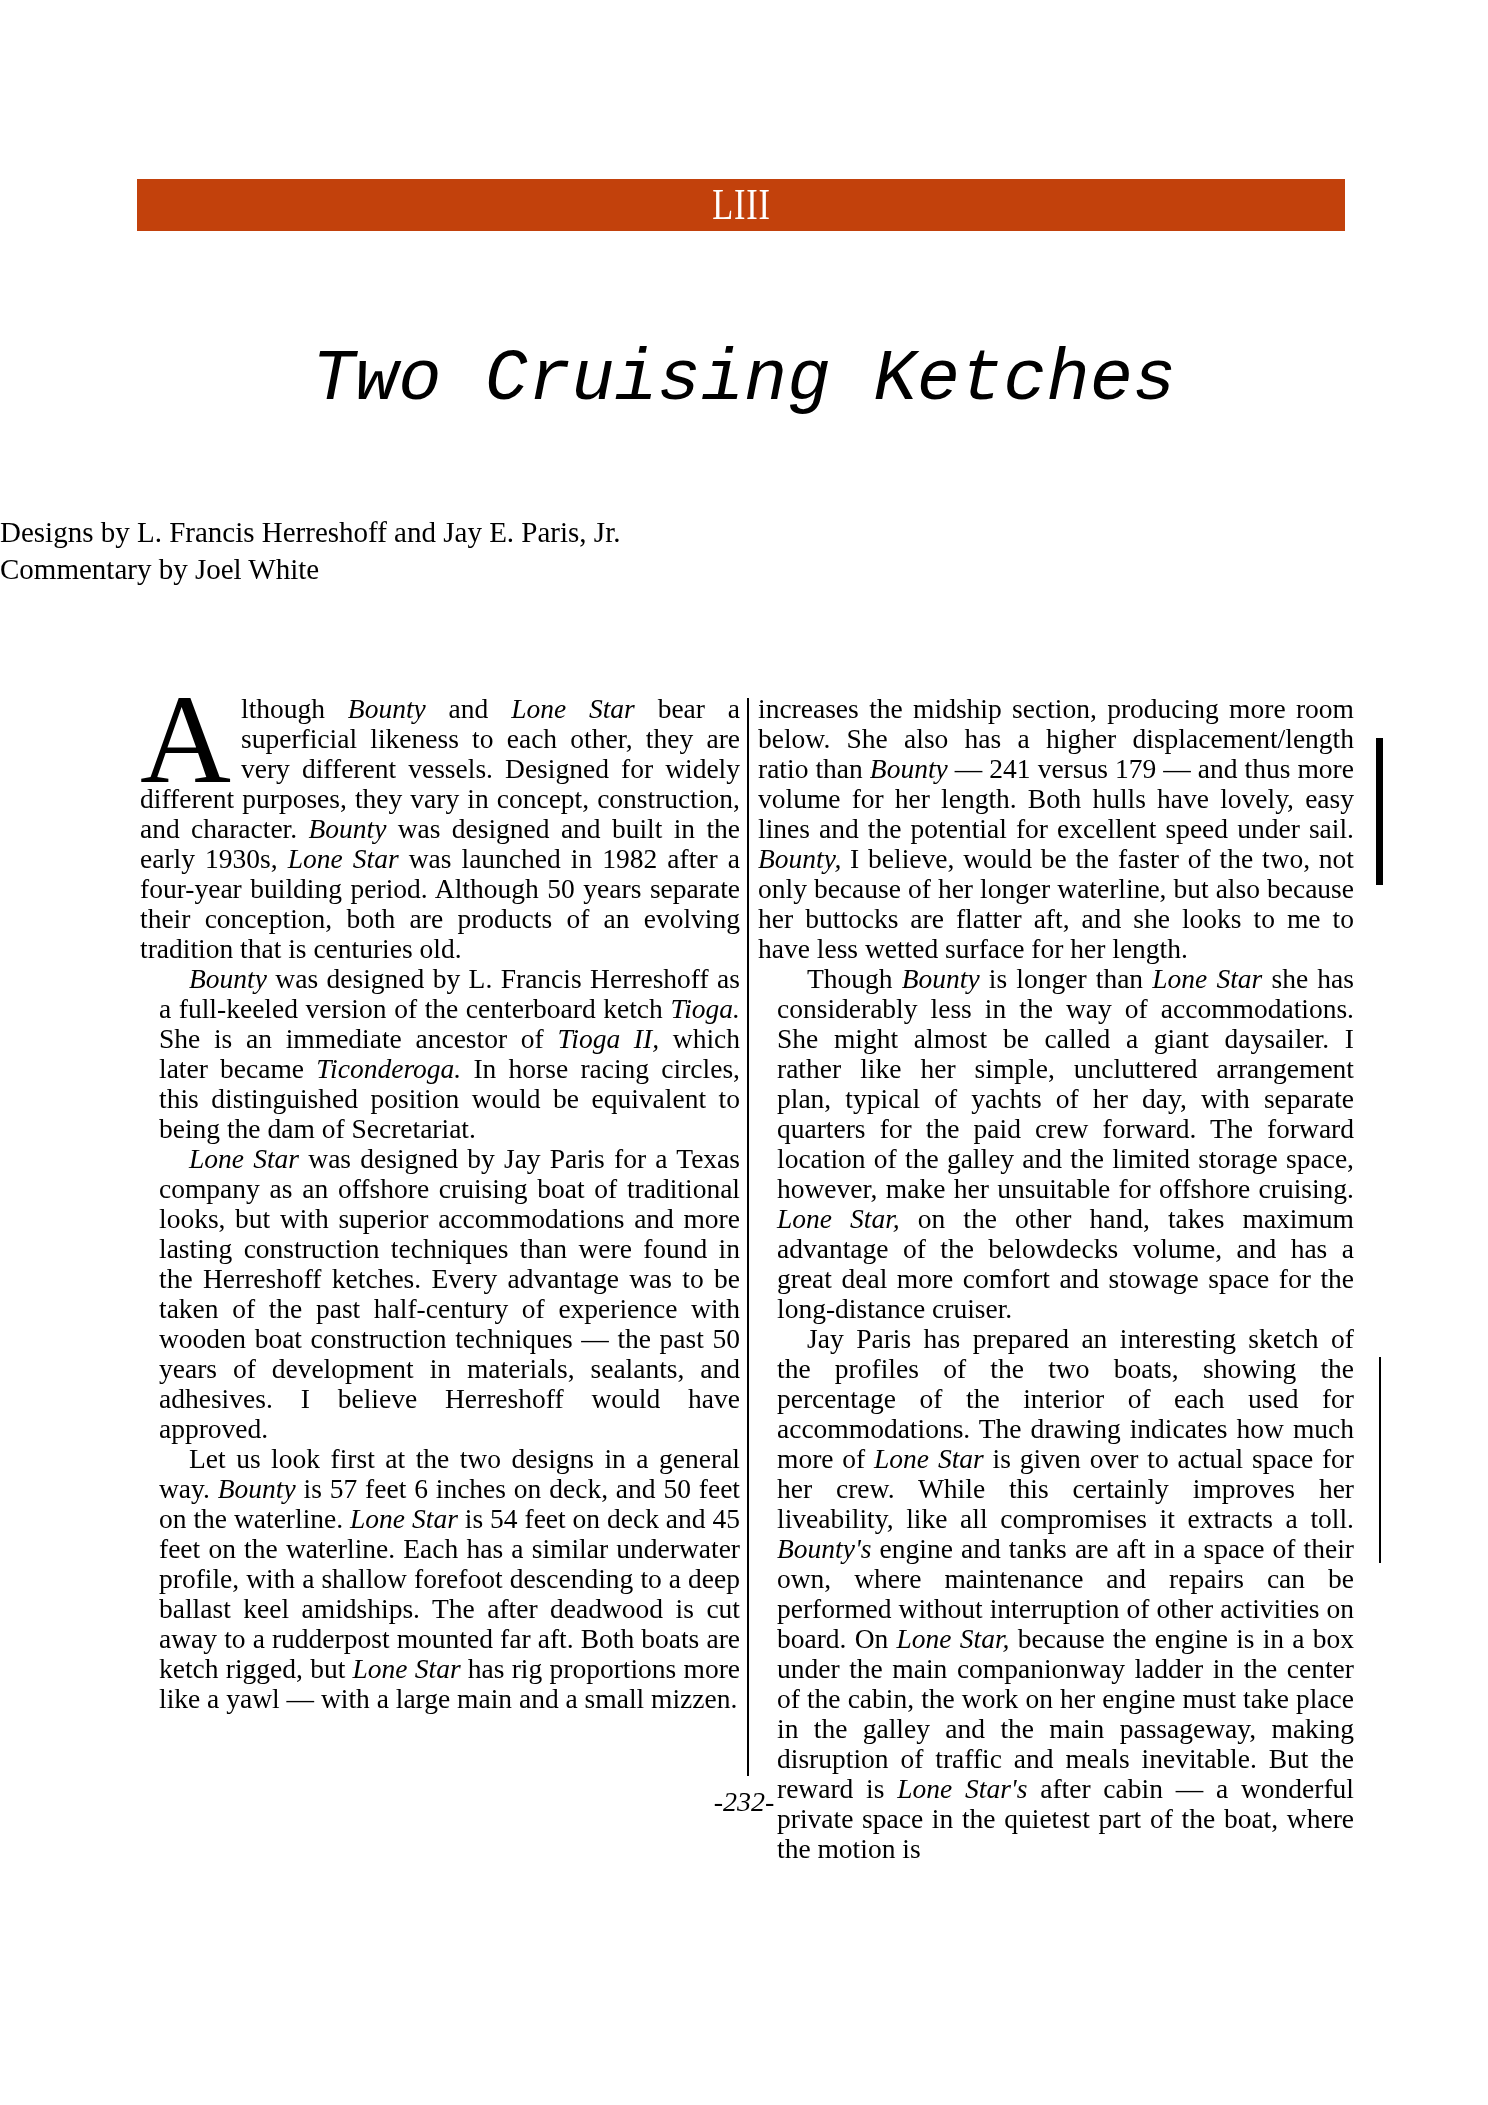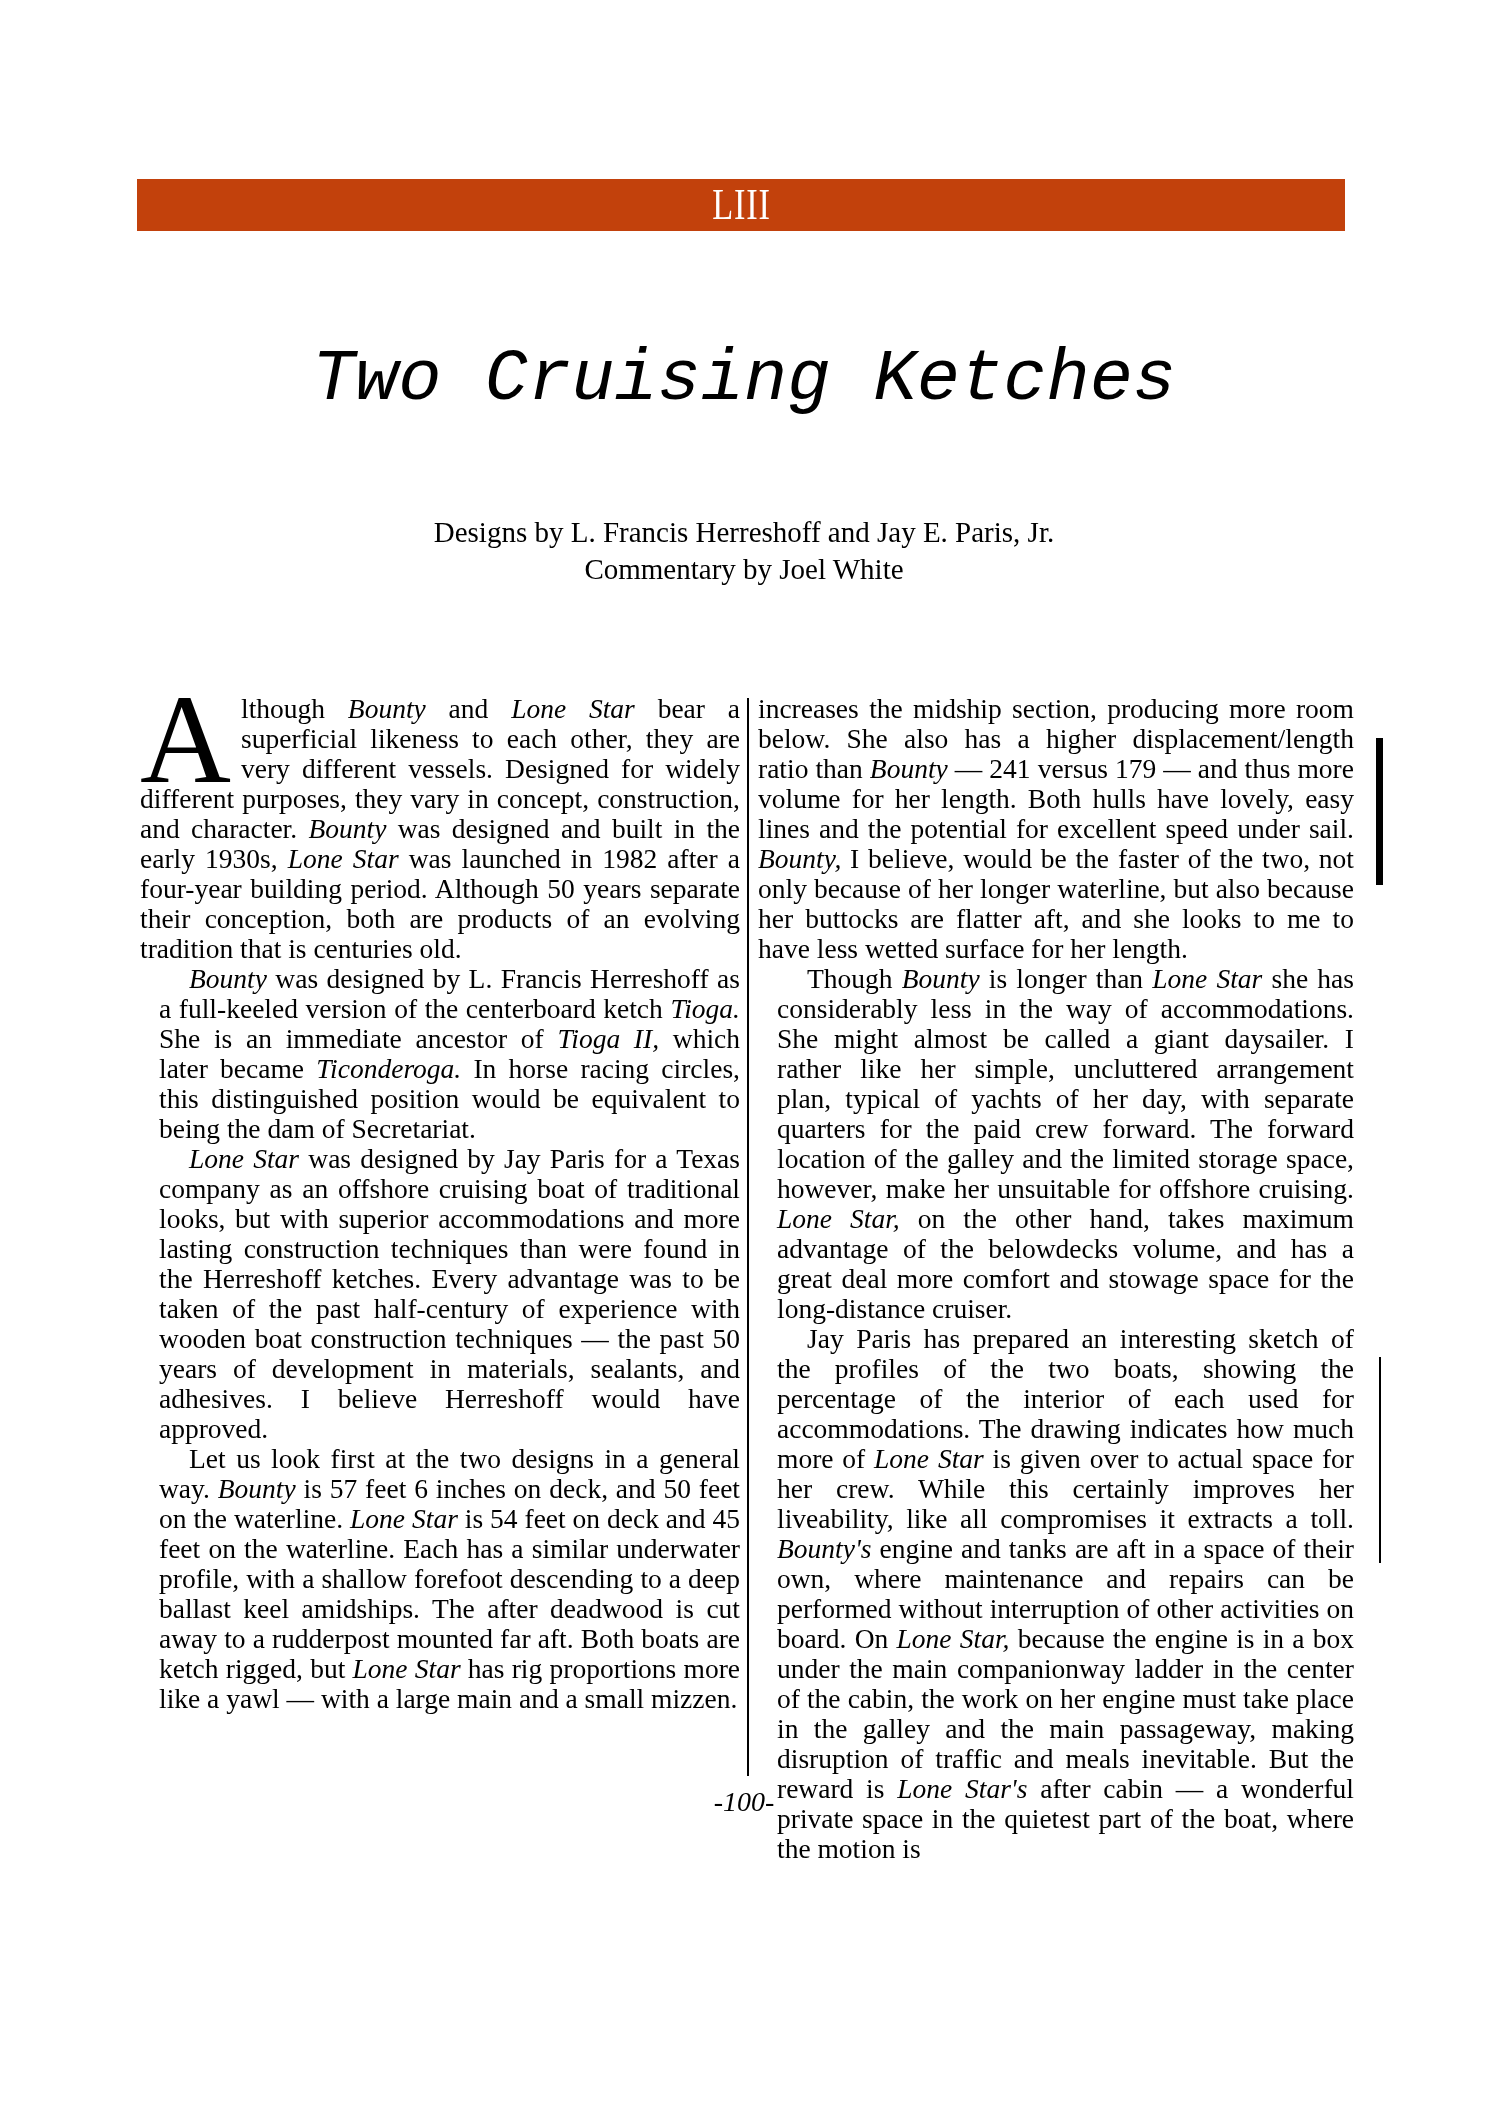--- a/index.html
+++ b/index.html
@@ -36,21 +36,20 @@
     font-style: italic;
     font-size: 72px;
     line-height: 1;
     white-space: nowrap;
     font-family: Liberation Mono, monospace;
   }
   .byline {
     position: absolute;
     left: 0; top: 514px;
     width: 100%;
-    text-align: center;
     font-size: 29px;
     line-height: 37px;
   }
   .columns { position: absolute; top: 694px; }
   .col {
     position: absolute;
     top: 0;
     font-size: 27.5px;
     line-height: 30px;
     text-align: justify;
@@ -120,15 +119,15 @@
         <p>increases the midship section, producing more room below. She also has a higher displacement/length ratio than <i>Bounty</i> — 241 versus 179 — and thus more volume for her length. Both hulls have lovely, easy lines and the potential for excellent speed under sail. <i>Bounty,</i> I believe, would be the faster of the two, not only because of her longer waterline, but also because her buttocks are flatter aft, and she looks to me to have less wetted surface for her length.</p>
         <p class="indent">Though <i>Bounty</i> is longer than <i>Lone Star</i> she has considerably less in the way of accommodations. She might almost be called a giant daysailer. I rather like her simple, uncluttered arrangement plan, typical of yachts of her day, with separate quarters for the paid crew forward. The forward location of the galley and the limited storage space, however, make her unsuitable for offshore cruising. <i>Lone Star,</i> on the other hand, takes maximum advantage of the belowdecks volume, and has a great deal more comfort and stowage space for the long-distance cruiser.</p>
         <p class="indent">Jay Paris has prepared an interesting sketch of the profiles of the two boats, showing the percentage of the interior of each used for accommodations. The drawing indicates how much more of <i>Lone Star</i> is given over to actual space for her crew. While this certainly improves her liveability, like all compromises it extracts a toll. <i>Bounty's</i> engine and tanks are aft in a space of their own, where maintenance and repairs can be performed without interruption of other activities on board. On <i>Lone Star,</i> because the engine is in a box under the main companionway ladder in the center of the cabin, the work on her engine must take place in the galley and the main passageway, making disruption of traffic and meals inevitable. But the reward is <i>Lone Star's</i> after cabin — a wonderful private space in the quietest part of the boat, where the motion is</p>
       </div>
   </div>
 
   <div class="column-divider"></div>
   <div class="margin-mark-thick"></div>
   <div class="margin-mark-thin"></div>
 
-  <div class="page-number">-100-</div>
+  <div class="page-number">-232-</div>
 
 </div>
 
 </body></html>

